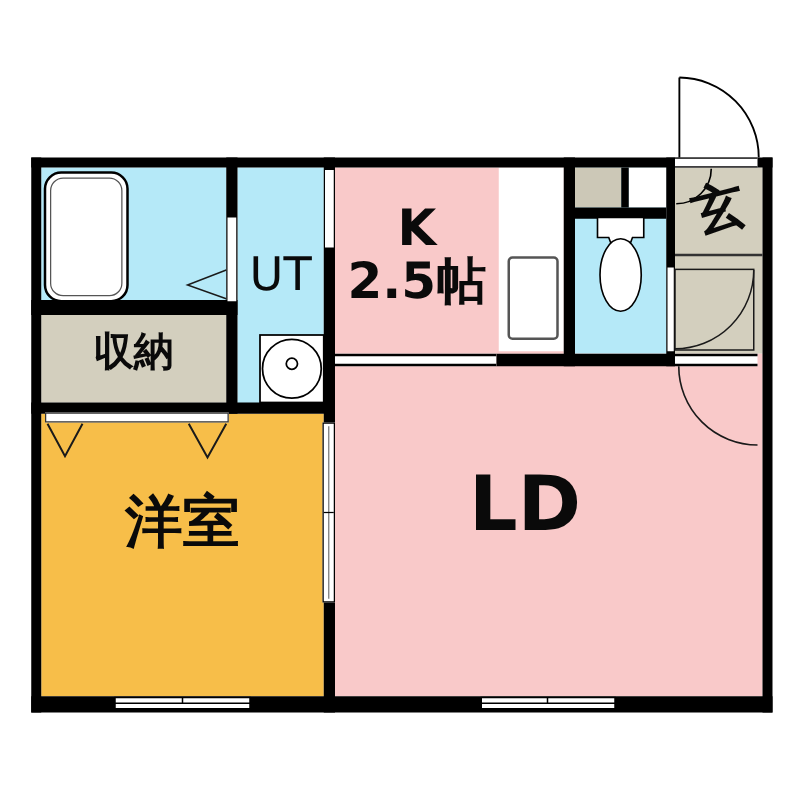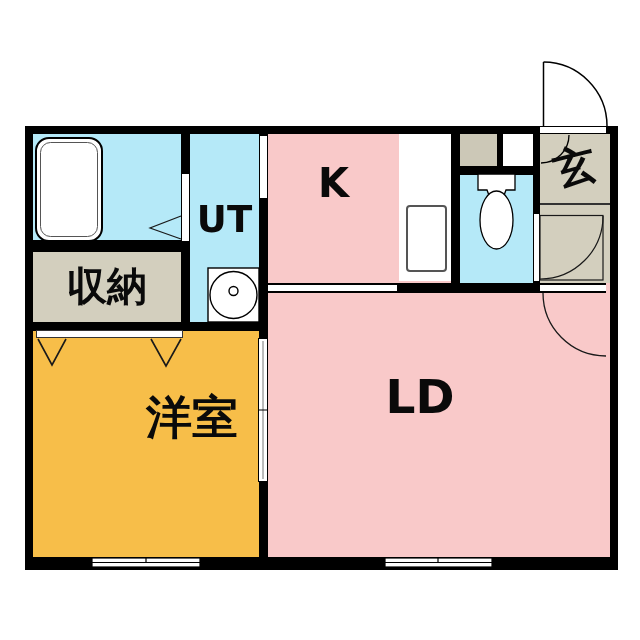--- a/index.html
+++ b/index.html
@@ -53,27 +53,27 @@
               border-top:2px solid #000; border-bottom:2px solid #000;}
   .slider    {left:258px; top:338px; width:10px; height:144px; background:#fff;
               border:1px solid #000;}
   .closet-strip{left:36px; top:330px; width:147px; height:8px; background:#fff;
               border:1px solid #333;}
 
   svg.overlay{position:absolute;left:0;top:0;width:640px;height:640px;pointer-events:none;}
 
   
   .lbl{position:absolute;color:#0a0a0a;text-align:center;font-weight:700;line-height:1.05;}
-  .lbl-ut     {left:190px; top:201px; width:69px;  font-size:37px; font-weight:700;}
-  .lbl-storage{left:33px;  top:265px; width:148px; font-size:40px;}
+  .lbl-ut     {left:190px; top:201px; width:69px;  font-size:37px; font-weight:400;}
+  .lbl-storage{left:33px;  top:265px; width:148px; font-size:32px;}
   .lbl-k      {left:268px; top:162px; width:131px; font-size:40px;}
   .lbl-genkan {left:540px; top:145px; width:70px;  font-size:42px;}
   .lbl-genkan .tilt{display:inline-block;transform:rotate(-14deg);}
-  .lbl-west   {left:33px;  top:393px; width:226px; font-size:46px;padding-left:46px;}
-  .lbl-ld     {left:268px; top:372px; width:304px; font-size:47px;}
+  .lbl-west   {left:33px;  top:393px; width:226px; font-size:46px;}
+  .lbl-ld     {left:268px; top:372px; width:304px; font-size:61px;}
 </style>
 </head>
 <body>
 
 <div class="canvas">
 
   <div class="room bathroom"></div>
   <div class="room storage"></div>
   <div class="room ut"></div>
   <div class="room kitchen"></div>
@@ -165,20 +165,21 @@
       <rect x="40.5" y="142.5" width="57" height="94" rx="10" fill="none" stroke="#555" stroke-width="1"></rect>
     </g>
   </svg>
 
   <div class="lbl lbl-ut">UT</div>
 
   <div class="lbl lbl-storage">収納</div>
 
   <div class="lbl lbl-k">
     <div>K</div>
+    <div>2.5帖</div>
   </div>
 
   <div class="lbl lbl-genkan">
     <span class="tilt">玄</span>
   </div>
 
   <div class="lbl lbl-west">
     <div>洋室</div>
   </div>
 

